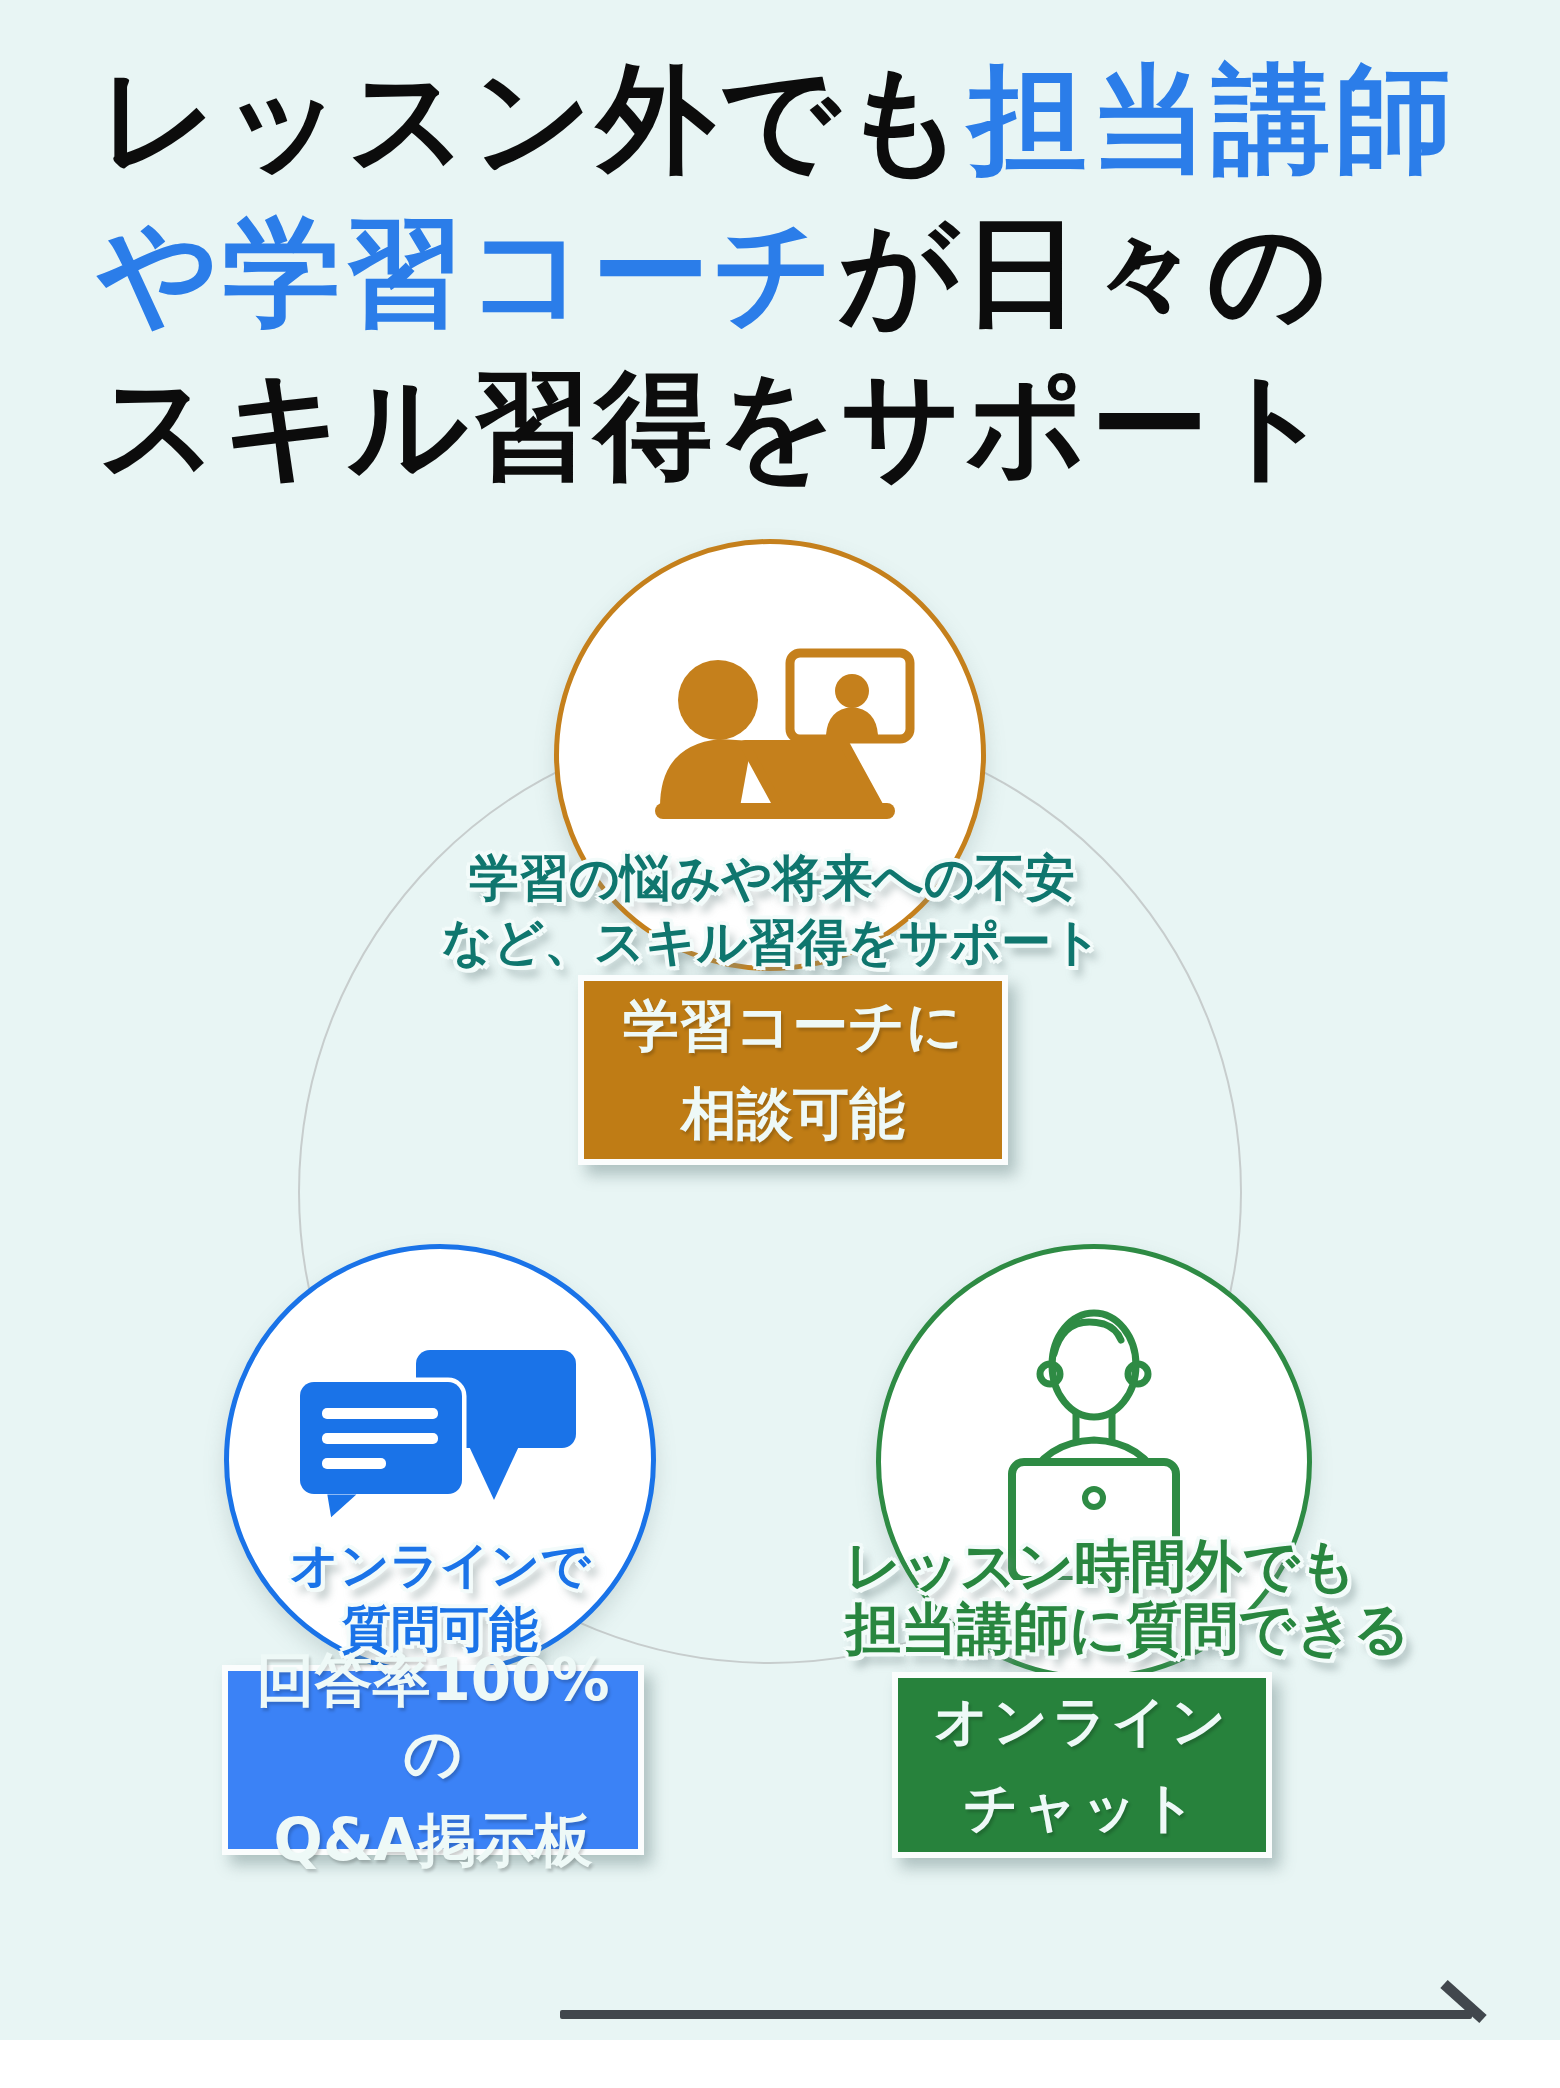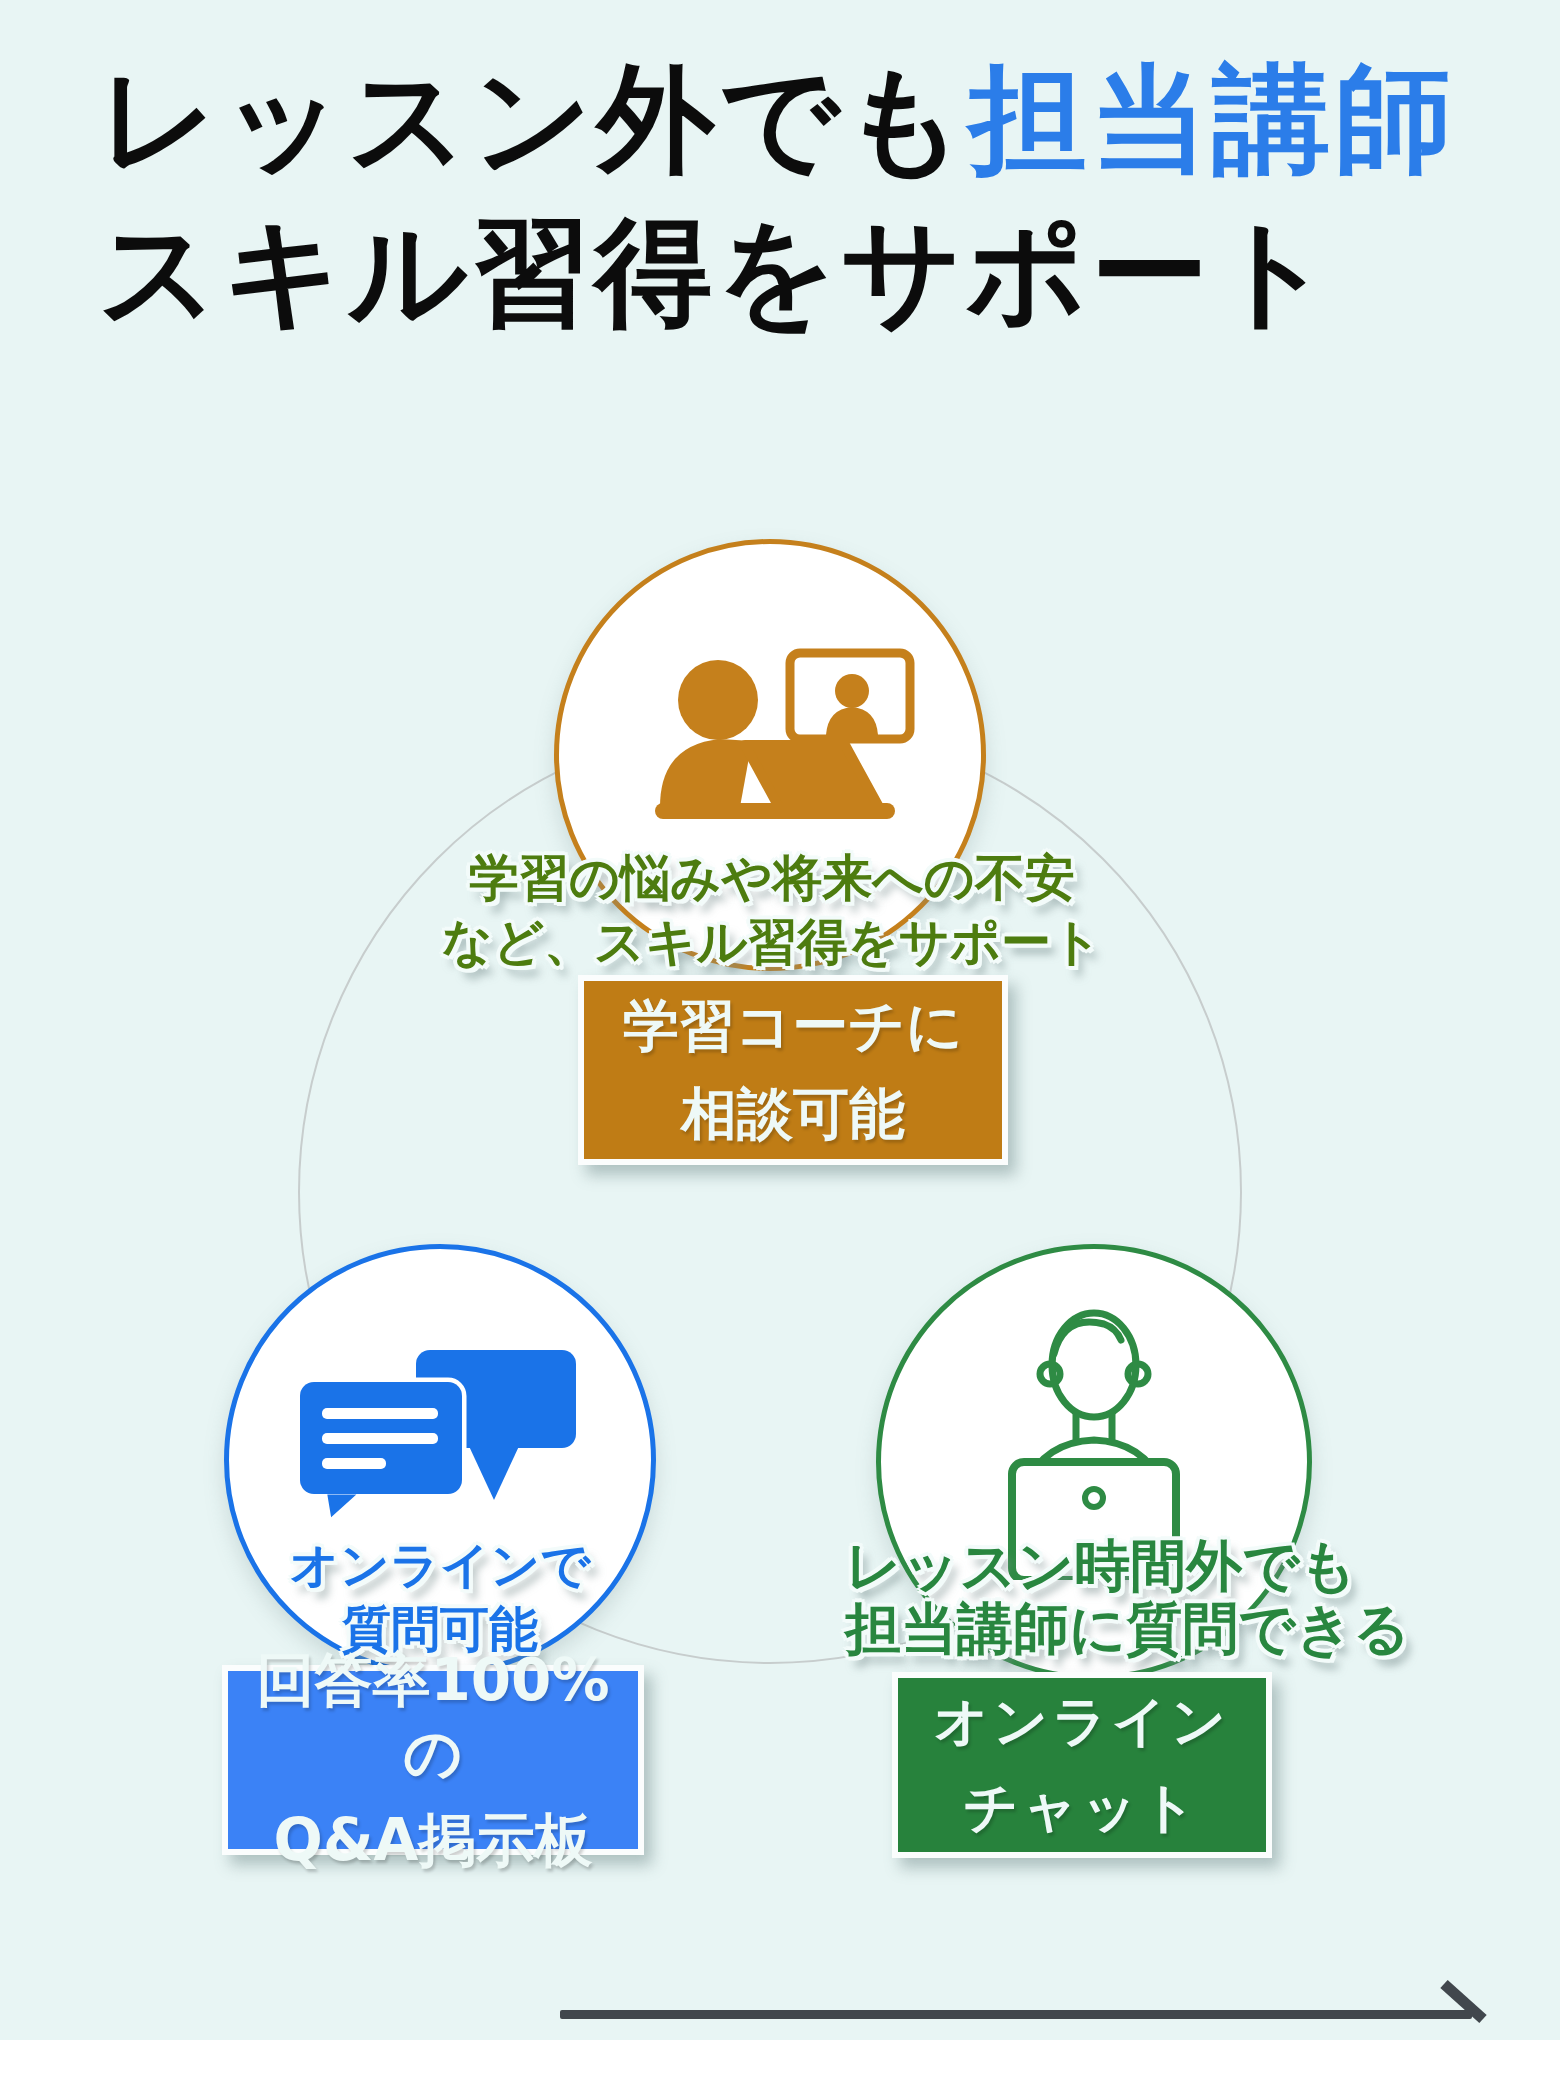--- a/index.html
+++ b/index.html
@@ -26,21 +26,21 @@
 
   .icon-svg{position:absolute;z-index:3;}
 
   
   .caption{position:absolute;z-index:4;text-align:center;font-weight:800;
     white-space:nowrap;
     text-shadow:
       -4px 0 0 #f3fbfa, 4px 0 0 #f3fbfa, 0 -4px 0 #f3fbfa, 0 4px 0 #f3fbfa,
       -3px -3px 0 #f3fbfa, 3px -3px 0 #f3fbfa, -3px 3px 0 #f3fbfa, 3px 3px 0 #f3fbfa,
       4px 4px 0 #f3fbfa, 7px 10px 8px rgba(120,142,142,.65);}
-  .coach-caption{left:272px;top:846px;width:1000px;font-size:50px;line-height:64px;color:#4d7c0f;}
+  .coach-caption{left:272px;top:846px;width:1000px;font-size:50px;line-height:64px;color:#0f766e;}
   .qa-caption{left:190px;top:1534px;width:500px;font-size:49px;line-height:64px;color:#1a73e8;}
   .chat-caption{left:845px;top:1534px;width:500px;font-size:56px;line-height:63px;color:#28863f;}
 
   
   .label-box{position:absolute;z-index:5;box-sizing:border-box;border:6px solid #fbfdfd;
     display:flex;flex-direction:column;align-items:center;justify-content:center;
     color:#eef9f7;font-weight:800;text-align:center;
     box-shadow:8px 10px 14px rgba(105,130,130,.45);
     text-shadow:2px 3px 3px rgba(0,0,0,.18);gap:14px;}
   .coach-box{left:578px;top:975px;width:430px;height:190px;background:#bf7c15;
@@ -59,20 +59,21 @@
     background:#41474d;border-radius:2px;z-index:2;}
   .footer-arrow{position:absolute;left:1430px;top:1968px;z-index:2;}
 </style>
 </head>
 <body>
 
 <div class="stage">
 
   <div class="heading">
     <div class="hline"><span>レッスン外でも</span><span class="hblue">担当講師</span></div>
+    <div class="hline"><span class="hblue">や学習コーチ</span><span>が日々の</span></div>
     <div class="hline"><span>スキル習得をサポート</span></div>
   </div>
 
   <div class="bigring"></div>
 
   <div class="circle coach-circle"></div>
   <svg class="icon-svg" style="left:640px;top:645px" width="280" height="180" viewBox="0 0 280 180">
     <rect x="150" y="8" width="120" height="86" rx="10" fill="#ffffff" stroke="#c5801c" stroke-width="9"></rect>
     <circle cx="212" cy="46" r="17" fill="#c5801c"></circle>
     <path d="M186,90 Q188,64 212,62 Q236,64 238,90 Z" fill="#c5801c"></path>

